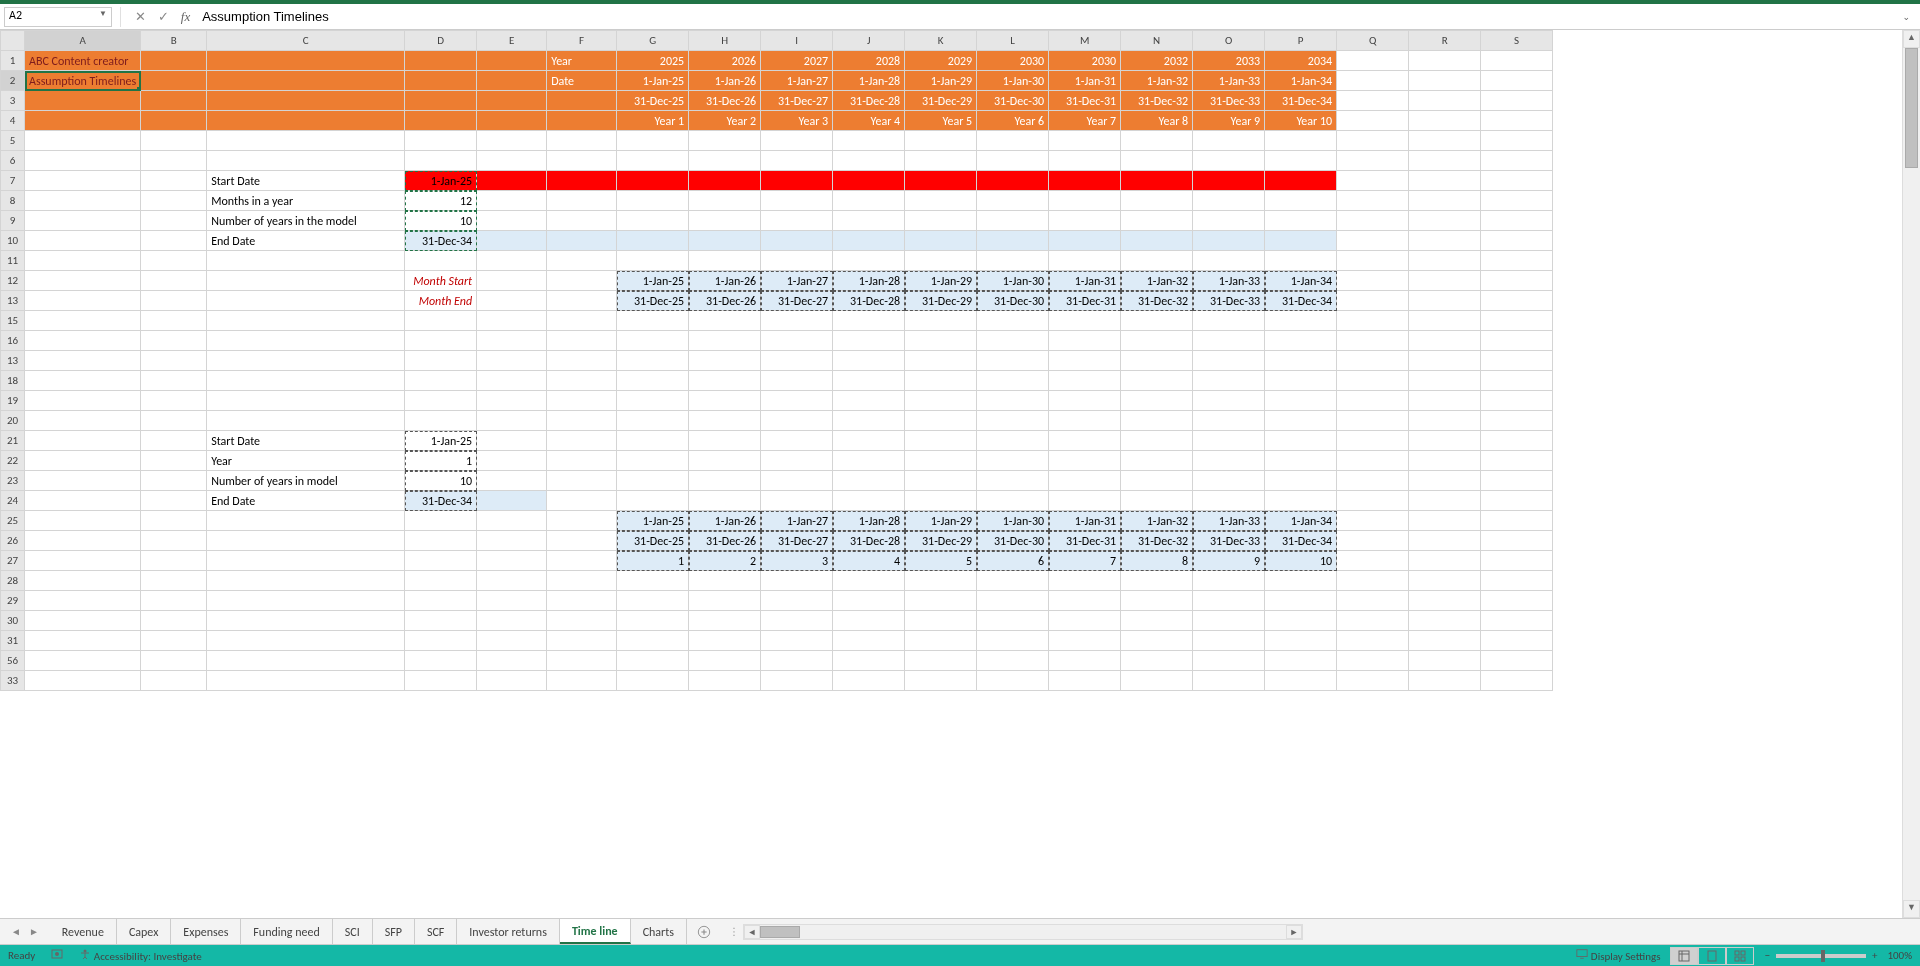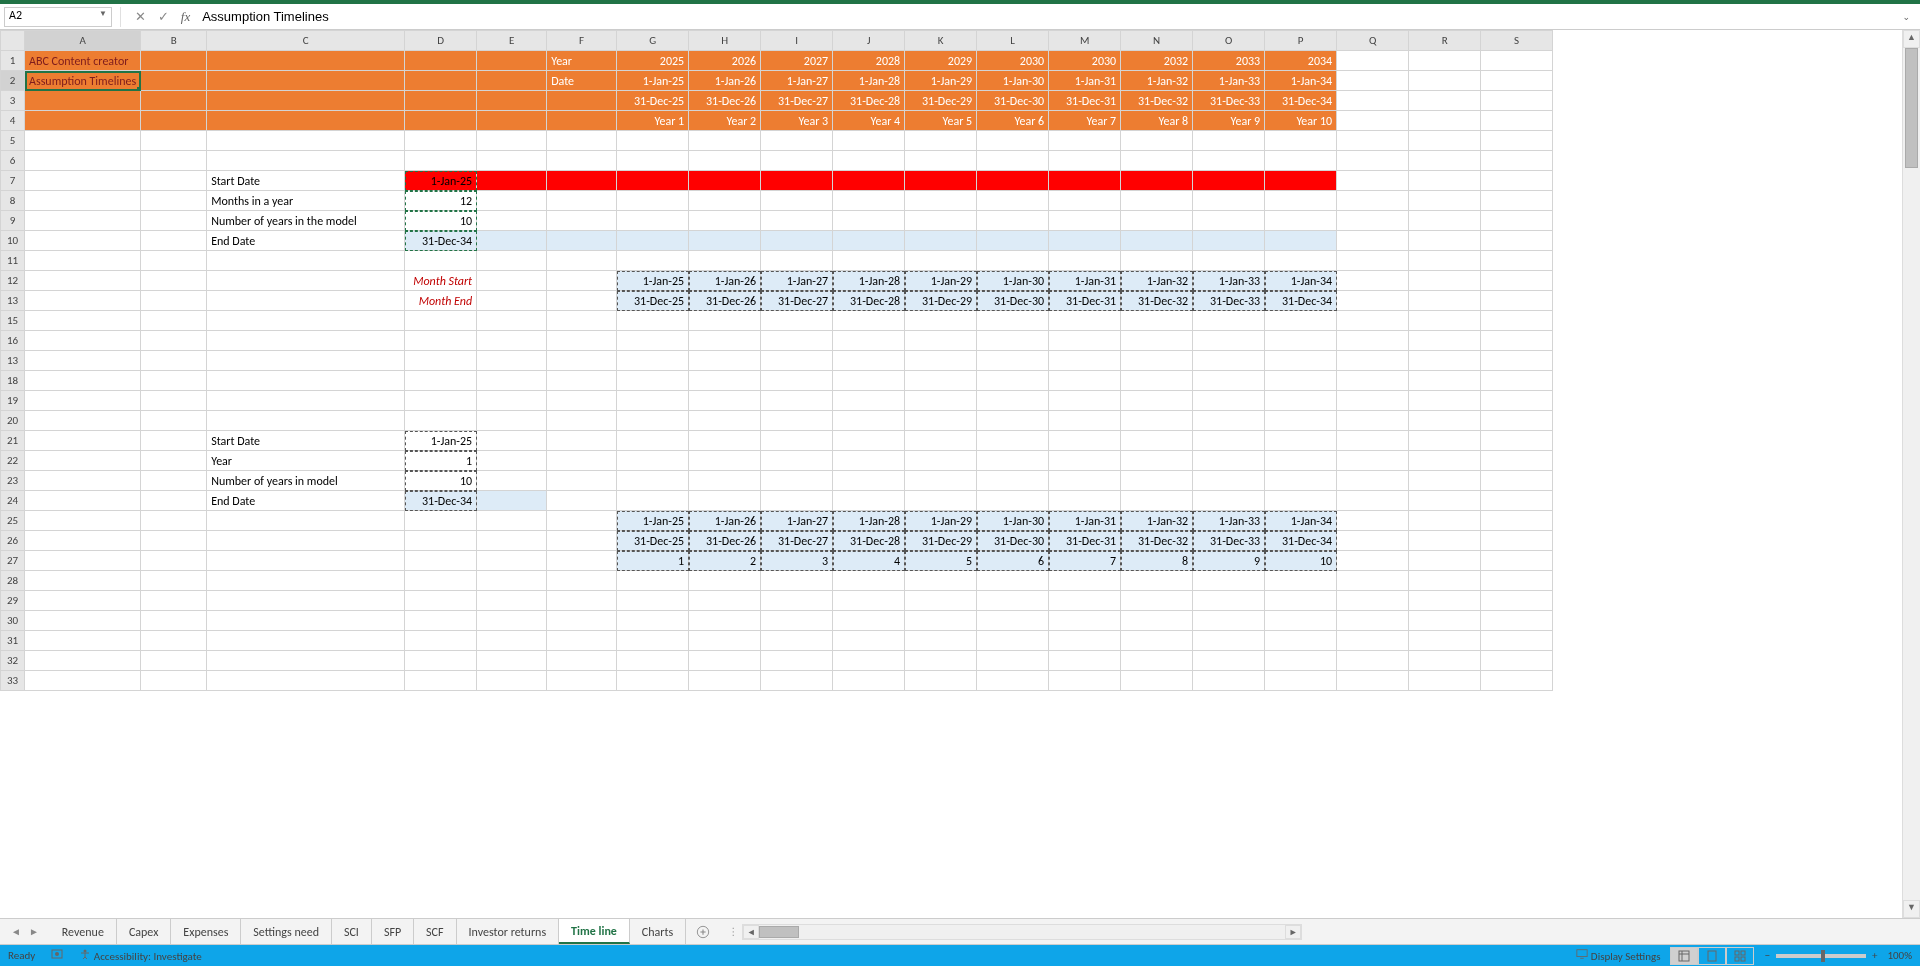--- a/index.html
+++ b/index.html
@@ -62,21 +62,21 @@
 .tab-add { padding: 0 10px; display:flex; align-items:center; }
 .tab-add svg { width:14px; height:14px; }
 .hscroll-area { flex: 1; display: flex; align-items: center; padding: 0 8px; gap: 4px; }
 .split-drag { color: #999; font-size: 10px; }
 .hscroll { flex: 0 0 560px; height: 16px; background: #f0f0f0; border: 1px solid #ddd; display: flex; }
 .hscroll .arrow { width: 16px; text-align: center; font-size: 9px; color: #666; border: 1px solid #ddd; }
 .hscroll .track { flex: 1; position: relative; }
 .hscroll .thumb { position: absolute; left: 0; top: 1px; bottom: 1px; width: 40px; background: #c0c0c0; border: 1px solid #aaa; }
 
 
-.status-bar { display: flex; align-items: center; height: 22px; background: #0ea5e9; border-top: 1px solid #ccc; font-size: 11px; color: #444; padding: 0 8px; }
+.status-bar { display: flex; align-items: center; height: 22px; background: #14b8a6; border-top: 1px solid #ccc; font-size: 11px; color: #444; padding: 0 8px; }
 .status-bar .left { display: flex; gap: 16px; align-items: center; }
 .status-bar .right { margin-left: auto; display: flex; align-items: center; gap: 10px; }
 .view-btns { display: flex; }
 .view-btn { width: 28px; height: 18px; border: 1px solid #ccc; display: flex; align-items: center; justify-content: center; }
 .view-btn.active { background: #d0d0d0; }
 .zoom-slider { display: flex; align-items: center; gap: 6px; }
 .zoom-track { width: 90px; height: 4px; background: #ccc; position: relative; }
 .zoom-thumb { position: absolute; left: 50%; top: -4px; width: 4px; height: 12px; background: #666; }
 .icon-svg { width: 12px; height: 12px; }
 </style>
@@ -802,21 +802,21 @@
             <td></td>
             <td></td>
             <td></td>
             <td></td>
             <td></td>
             <td></td>
             <td></td>
             <td></td>
           </tr>
           <tr>
-            <th class="rowhdr">32</th>
+            <th class="rowhdr">56</th>
             <td></td>
             <td></td>
             <td></td>
             <td></td>
             <td></td>
             <td></td>
             <td></td>
             <td></td>
             <td></td>
             <td></td>
@@ -866,21 +866,21 @@
 
 <div class="tab-strip">
   <div class="tab-nav">
     <span>◄</span>
     <span>►</span>
   </div>
   <div class="tabs" id="tabs">
       <div class="tab">Revenue</div>
       <div class="tab">Capex</div>
       <div class="tab">Expenses</div>
-      <div class="tab">Settings need</div>
+      <div class="tab">Funding need</div>
       <div class="tab">SCI</div>
       <div class="tab">SFP</div>
       <div class="tab">SCF</div>
       <div class="tab">Investor returns</div>
       <div class="tab active">Time line</div>
       <div class="tab">Charts</div>
     </div>
   <div class="tab-add">
     <svg viewBox="0 0 16 16">
         <circle cx="8" cy="8" r="6.5" fill="none" stroke="#888"></circle>

